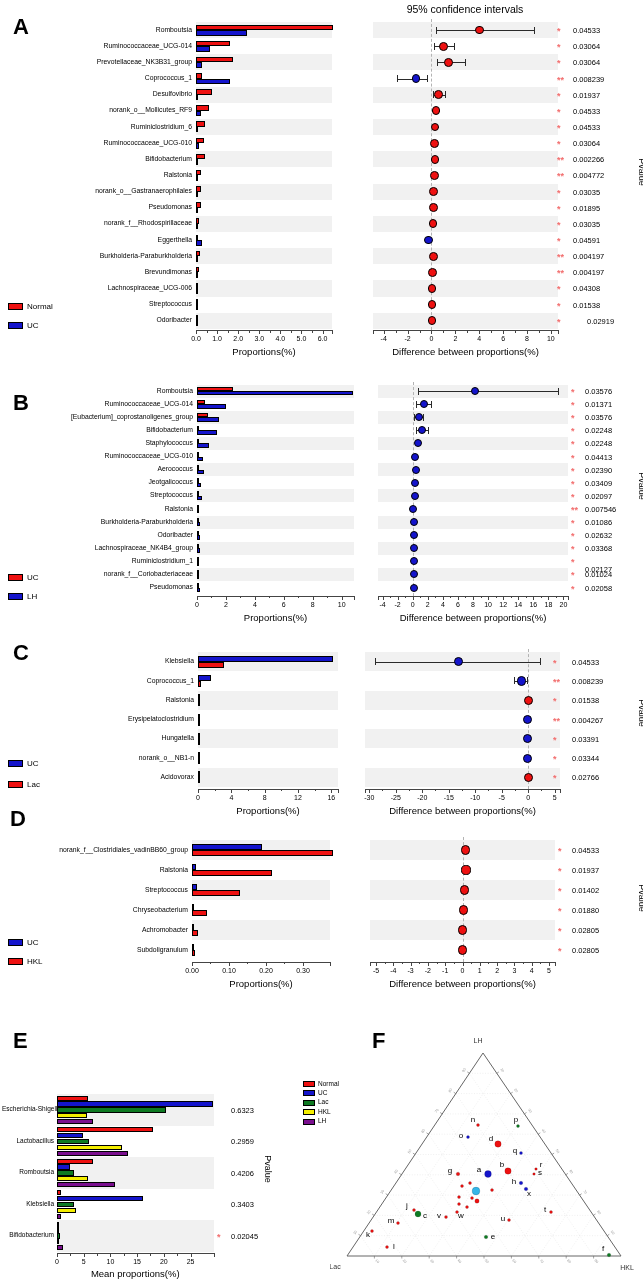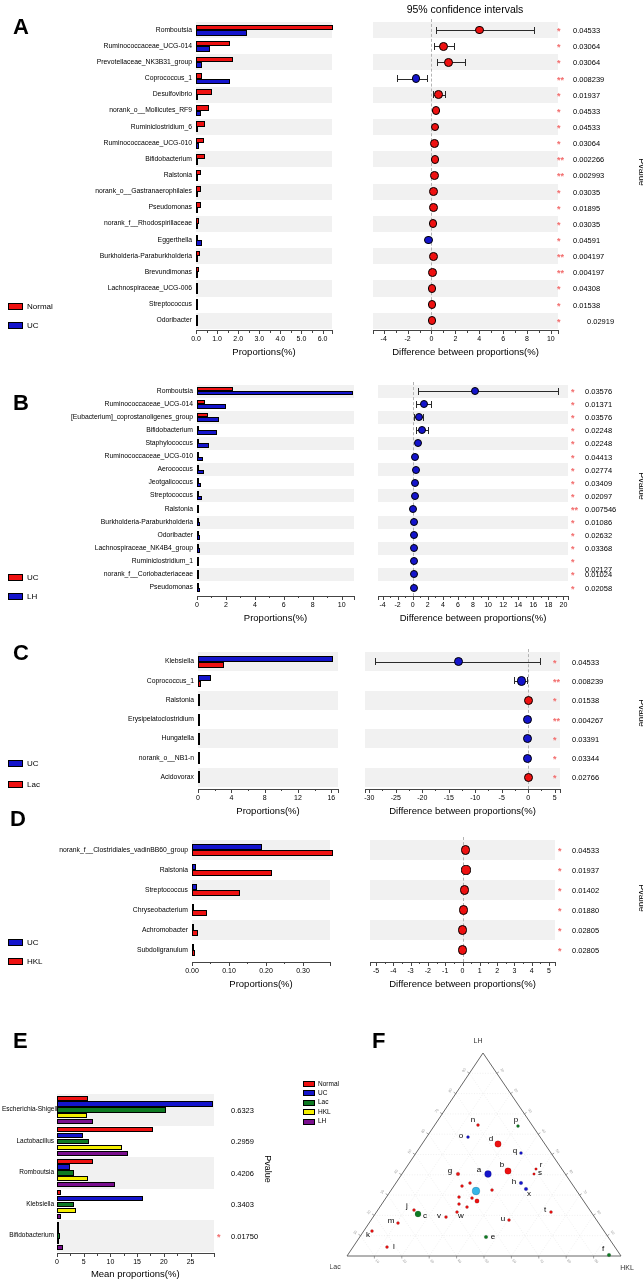--- a/index.html
+++ b/index.html
@@ -126,21 +126,21 @@
       <div class="whisk" style="left: 432.677px; top: 159.275px; width: 5.0129px;"></div>
       <div class="dot" style="left: 430.665px; top: 154.875px; width: 8.8px; height: 8.8px; background: rgb(238, 17, 17);"></div>
       <div class="sig" style="left: 557px; top: 156.275px;">**</div>
       <div class="pv" style="left: 573px; top: 155.275px;">0.002266</div>
       <div class="taxon" style="left: 46px; top: 172.025px; width: 146px;">Ralstonia</div>
       <div class="bar" style="left: 196px; top: 169.925px; width: 5.48217px; height: 5.5px; background: rgb(238, 17, 17);"></div>
       <div class="bar" style="left: 196px; top: 175.425px; width: 1.2px; height: 5.5px; background: rgb(20, 20, 204);"></div>
       <div class="whisk" style="left: 432.439px; top: 175.425px; width: 3.34194px;"></div>
       <div class="dot" style="left: 429.71px; top: 171.025px; width: 8.8px; height: 8.8px; background: rgb(238, 17, 17);"></div>
       <div class="sig" style="left: 557px; top: 172.425px;">**</div>
-      <div class="pv" style="left: 573px; top: 171.425px;">0.002993</div>
+      <div class="pv" style="left: 573px; top: 171.425px;">0.004772</div>
       <div class="taxon" style="left: 46px; top: 188.175px; width: 146px;">norank_o__Gastranaerophilales</div>
       <div class="bar" style="left: 196px; top: 186.075px; width: 4.63876px; height: 5.5px; background: rgb(238, 17, 17);"></div>
       <div class="bar" style="left: 196px; top: 191.575px; width: 1.2px; height: 5.5px; background: rgb(20, 20, 204);"></div>
       <div class="whisk" style="left: 431.961px; top: 191.575px; width: 3.58065px;"></div>
       <div class="dot" style="left: 429.232px; top: 187.175px; width: 8.8px; height: 8.8px; background: rgb(238, 17, 17);"></div>
       <div class="sig" style="left: 557px; top: 188.575px;">*</div>
       <div class="pv" style="left: 573px; top: 187.575px;">0.03035</div>
       <div class="taxon" style="left: 46px; top: 204.325px; width: 146px;">Pseudomonas</div>
       <div class="bar" style="left: 196px; top: 202.225px; width: 5.27132px; height: 5.5px; background: rgb(238, 17, 17);"></div>
       <div class="bar" style="left: 196px; top: 207.725px; width: 1.2px; height: 5.5px; background: rgb(20, 20, 204);"></div>
@@ -320,21 +320,21 @@
       <div class="whisk" style="left: 413.286px; top: 456.55px; width: 3.54365px;"></div>
       <div class="dot" style="left: 410.944px; top: 452.55px; width: 8px; height: 8px; background: rgb(20, 20, 204);"></div>
       <div class="sig" style="left: 571px; top: 453.55px;">*</div>
       <div class="pv" style="left: 585px; top: 452.55px;">0.04413</div>
       <div class="taxon" style="left: 47px; top: 466.25px; width: 146px;">Aerococcus</div>
       <div class="bar" style="left: 197px; top: 465.25px; width: 1.2px; height: 4.4px; background: rgb(238, 17, 17);"></div>
       <div class="bar" style="left: 197px; top: 469.65px; width: 6.51152px; height: 4.4px; background: rgb(20, 20, 204);"></div>
       <div class="whisk" style="left: 413.587px; top: 469.65px; width: 4.22222px;"></div>
       <div class="dot" style="left: 411.698px; top: 465.65px; width: 8px; height: 8px; background: rgb(20, 20, 204);"></div>
       <div class="sig" style="left: 571px; top: 466.65px;">*</div>
-      <div class="pv" style="left: 585px; top: 465.65px;">0.02774</div>
+      <div class="pv" style="left: 585px; top: 465.65px;">0.02390</div>
       <div class="taxon" style="left: 47px; top: 479.35px; width: 146px;">Jeotgalicoccus</div>
       <div class="bar" style="left: 197px; top: 478.35px; width: 1.2px; height: 4.4px; background: rgb(238, 17, 17);"></div>
       <div class="bar" style="left: 197px; top: 482.75px; width: 4.34101px; height: 4.4px; background: rgb(20, 20, 204);"></div>
       <div class="whisk" style="left: 413.135px; top: 482.75px; width: 3.16667px;"></div>
       <div class="dot" style="left: 410.718px; top: 478.75px; width: 8px; height: 8px; background: rgb(20, 20, 204);"></div>
       <div class="sig" style="left: 571px; top: 479.75px;">*</div>
       <div class="pv" style="left: 585px; top: 478.75px;">0.03409</div>
       <div class="taxon" style="left: 47px; top: 492.45px; width: 146px;">Streptococcus</div>
       <div class="bar" style="left: 197px; top: 491.45px; width: 1.2px; height: 4.4px; background: rgb(238, 17, 17);"></div>
       <div class="bar" style="left: 197px; top: 495.85px; width: 5.06452px; height: 4.4px; background: rgb(20, 20, 204);"></div>
@@ -710,21 +710,21 @@
       <div class="bar" style="left: 57px; top: 1213.6px; width: 4.27304px; height: 5.3px; background: rgb(122, 15, 142);"></div>
       <div class="pv" style="left: 231px; top: 1200.25px;">0.3403</div>
       <div class="band" style="left: 57px; top: 1220px; width: 156.5px; height: 31.5px;"></div>
       <div class="taxon" style="left: 2px; top: 1232.35px; width: 52px; font-size: 6.5px;">Bifidobacterium</div>
       <div class="bar" style="left: 57px; top: 1221.5px; width: 2.13652px; height: 5.3px; background: rgb(238, 17, 17);"></div>
       <div class="bar" style="left: 57px; top: 1227.4px; width: 1.60239px; height: 5.3px; background: rgb(20, 20, 204);"></div>
       <div class="bar" style="left: 57px; top: 1233.3px; width: 2.67065px; height: 5.3px; background: rgb(14, 122, 34);"></div>
       <div class="bar" style="left: 57px; top: 1239.2px; width: 1.60239px; height: 5.3px; background: rgb(244, 238, 0);"></div>
       <div class="bar" style="left: 57px; top: 1245.1px; width: 6.40956px; height: 5.3px; background: rgb(122, 15, 142);"></div>
       <div class="sig" style="left: 217px; top: 1232.75px;">*</div>
-      <div class="pv" style="left: 231px; top: 1231.75px;">0.01750</div>
+      <div class="pv" style="left: 231px; top: 1231.75px;">0.02045</div>
       <div class="axisline" style="left: 57px; top: 1253px; width: 156.5px;"></div>
       <div class="tick" style="left: 57px; top: 1253px; height: 4px;"></div>
       <div class="ticklab" style="left: 57px; top: 1258px;">0</div>
       <div class="tick" style="left: 83.7065px; top: 1253px; height: 4px;"></div>
       <div class="ticklab" style="left: 83.7065px; top: 1258px;">5</div>
       <div class="tick" style="left: 110.413px; top: 1253px; height: 4px;"></div>
       <div class="ticklab" style="left: 110.413px; top: 1258px;">10</div>
       <div class="tick" style="left: 137.119px; top: 1253px; height: 4px;"></div>
       <div class="ticklab" style="left: 137.119px; top: 1258px;">15</div>
       <div class="tick" style="left: 163.826px; top: 1253px; height: 4px;"></div>

